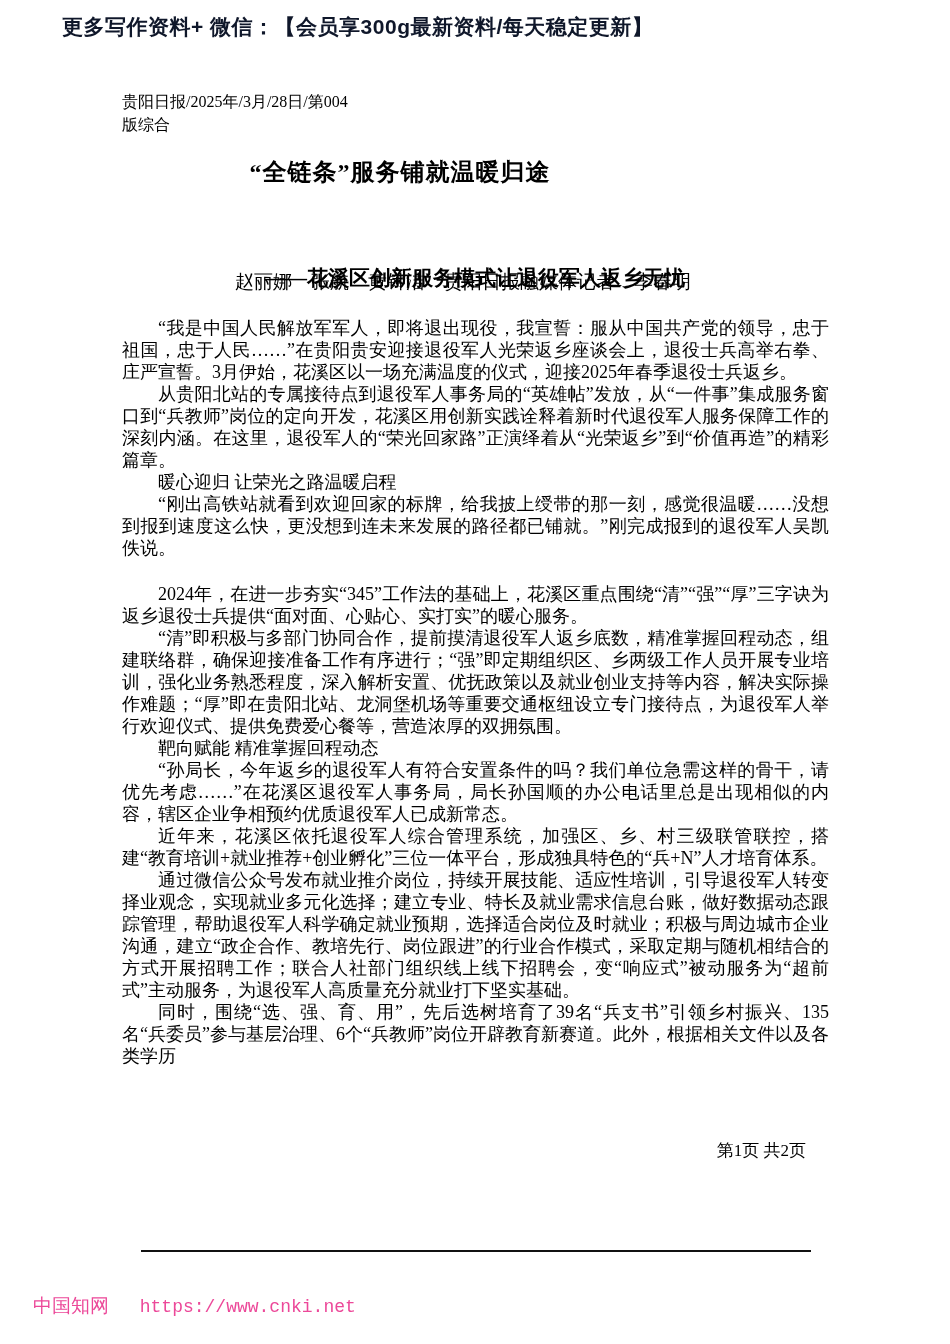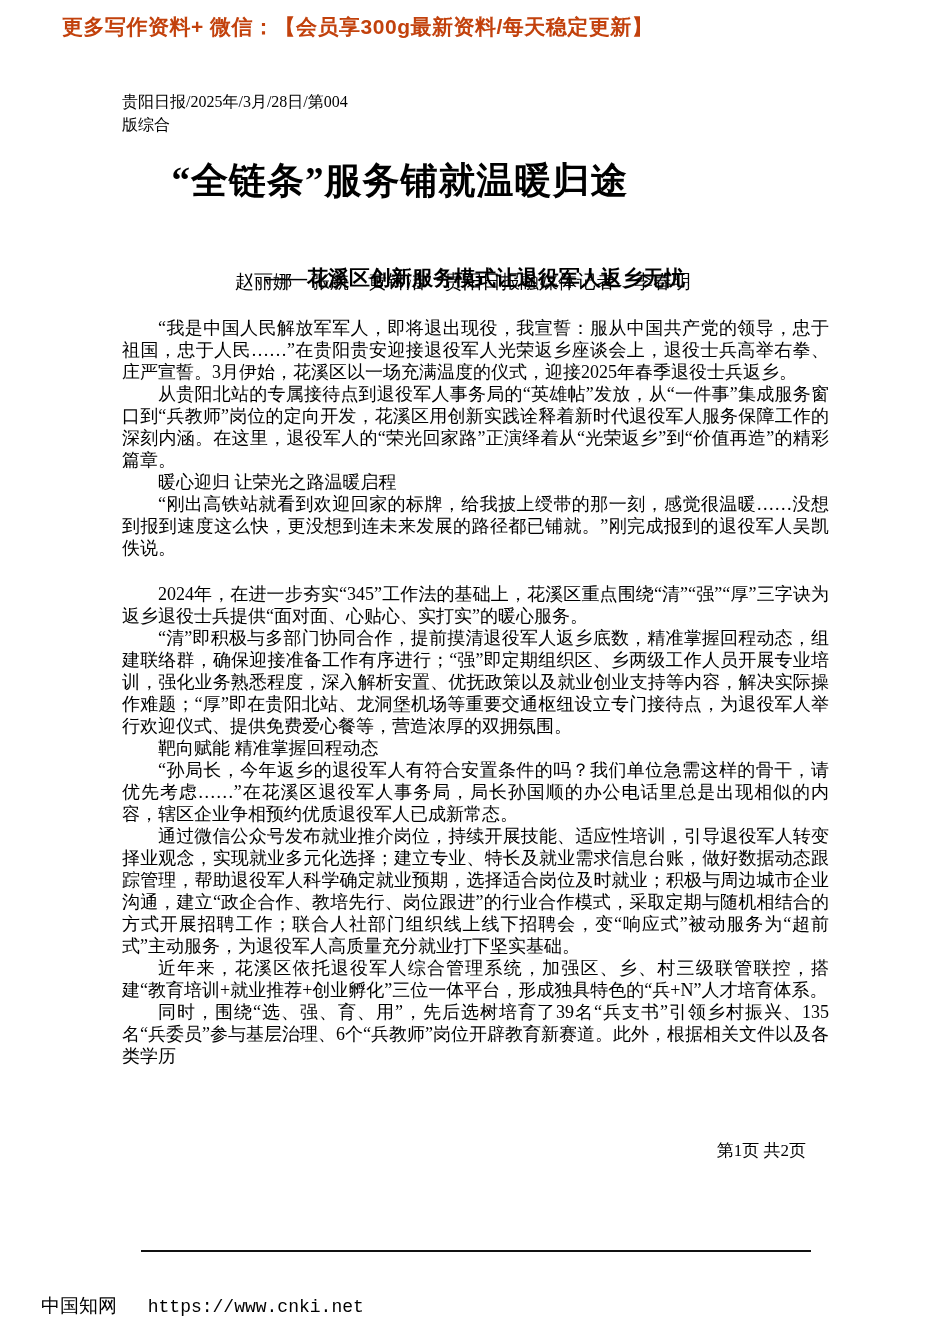--- a/index.html
+++ b/index.html
@@ -7,30 +7,30 @@
   body {
     position:relative;
     background:#ffffff;
     color:#000;
     font-family:"Liberation Serif","DejaVu Serif",serif;
     overflow:hidden;
   }
   .banner {
     position:absolute; left:62px; top:13px;
     font-family:"Liberation Sans","DejaVu Sans",sans-serif;
-    font-size:21px; font-weight:bold; color:#c2410c;
+    font-size:21px; font-weight:bold; color:#0f172a;
     letter-spacing:0.5px; white-space:nowrap;
   }
   .meta {
     position:absolute; left:122px; top:90px;
     font-size:16px; line-height:23px;
   }
   .title {
     position:absolute; left:0; top:156px; width:800px;
-    text-align:center; font-size:37px; font-weight:bold;
+    text-align:center; font-size:24px; font-weight:bold;
     letter-spacing:1px;
   }
   .subtitle {
     position:absolute; left:0; top:220px; width:950px;
     text-align:center; font-size:21px; font-weight:bold;margin-top:44px;
   }
   .authors {
     position:absolute; left:0; top:269px; width:926px;
     text-align:center; font-size:19px;
     white-space:pre-wrap;
@@ -46,21 +46,21 @@
   .page-num {
     position:absolute; top:1139px; right:144px;
     font-size:17px; white-space:pre-wrap;
   }
   .divider {
     position:absolute; left:141px; top:1250px;
     width:670px; height:2px; background:#111;
   }
   .watermark {
     position:absolute; left:33px; top:1293px;
-    color:#000000; font-size:19px; white-space:nowrap;margin-left:8px;
+    color:#ec4899; font-size:19px; white-space:nowrap;
   }
   .watermark .url {
     margin-left:26px;
     font-family:"Liberation Mono","DejaVu Sans Mono",monospace;
     font-size:18px;
   }
 </style>
 </head>
 <body>
 
@@ -82,22 +82,22 @@
   <div class="content">
       <p class="para">“我是中国人民解放军军人，即将退出现役，我宣誓：服从中国共产党的领导，忠于祖国，忠于人民……”在贵阳贵安迎接退役军人光荣返乡座谈会上，退役士兵高举右拳、庄严宣誓。3月伊始，花溪区以一场充满温度的仪式，迎接2025年春季退役士兵返乡。</p>
       <p class="para">从贵阳北站的专属接待点到退役军人事务局的“英雄帖”发放，从“一件事”集成服务窗口到“兵教师”岗位的定向开发，花溪区用创新实践诠释着新时代退役军人服务保障工作的深刻内涵。在这里，退役军人的“荣光回家路”正演绎着从“光荣返乡”到“价值再造”的精彩篇章。</p>
       <p class="subhead">暖心迎归 让荣光之路温暖启程</p>
       <p class="para">“刚出高铁站就看到欢迎回家的标牌，给我披上绶带的那一刻，感觉很温暖……没想到报到速度这么快，更没想到连未来发展的路径都已铺就。”刚完成报到的退役军人吴凯佚说。</p>
       <div class="spacer"></div>
       <p class="para">2024年，在进一步夯实“345”工作法的基础上，花溪区重点围绕“清”“强”“厚”三字诀为返乡退役士兵提供“面对面、心贴心、实打实”的暖心服务。</p>
       <p class="para">“清”即积极与多部门协同合作，提前摸清退役军人返乡底数，精准掌握回程动态，组建联络群，确保迎接准备工作有序进行；“强”即定期组织区、乡两级工作人员开展专业培训，强化业务熟悉程度，深入解析安置、优抚政策以及就业创业支持等内容，解决实际操作难题；“厚”即在贵阳北站、龙洞堡机场等重要交通枢纽设立专门接待点，为退役军人举行欢迎仪式、提供免费爱心餐等，营造浓厚的双拥氛围。</p>
       <p class="subhead">靶向赋能 精准掌握回程动态</p>
       <p class="para">“孙局长，今年返乡的退役军人有符合安置条件的吗？我们单位急需这样的骨干，请优先考虑……”在花溪区退役军人事务局，局长孙国顺的办公电话里总是出现相似的内容，辖区企业争相预约优质退役军人已成新常态。</p>
+      <p class="para">近年来，花溪区依托退役军人综合管理系统，加强区、乡、村三级联管联控，搭建“教育培训+就业推荐+创业孵化”三位一体平台，形成独具特色的“兵+N”人才培育体系。</p>
       <p class="para">通过微信公众号发布就业推介岗位，持续开展技能、适应性培训，引导退役军人转变择业观念，实现就业多元化选择；建立专业、特长及就业需求信息台账，做好数据动态跟踪管理，帮助退役军人科学确定就业预期，选择适合岗位及时就业；积极与周边城市企业沟通，建立“政企合作、教培先行、岗位跟进”的行业合作模式，采取定期与随机相结合的方式开展招聘工作；联合人社部门组织线上线下招聘会，变“响应式”被动服务为“超前式”主动服务，为退役军人高质量充分就业打下坚实基础。</p>
-      <p class="para">近年来，花溪区依托退役军人综合管理系统，加强区、乡、村三级联管联控，搭建“教育培训+就业推荐+创业孵化”三位一体平台，形成独具特色的“兵+N”人才培育体系。</p>
       <p class="para">同时，围绕“选、强、育、用”，先后选树培育了39名“兵支书”引领乡村振兴、135名“兵委员”参与基层治理、6个“兵教师”岗位开辟教育新赛道。此外，根据相关文件以及各类学历</p>
     </div>
 
   <div class="page-num">第1页 共2页</div>
 
   <div class="divider"></div>
 
   <div class="watermark">
     <span class="brand">中国知网</span>
     <span class="url">https://www.cnki.net</span>

